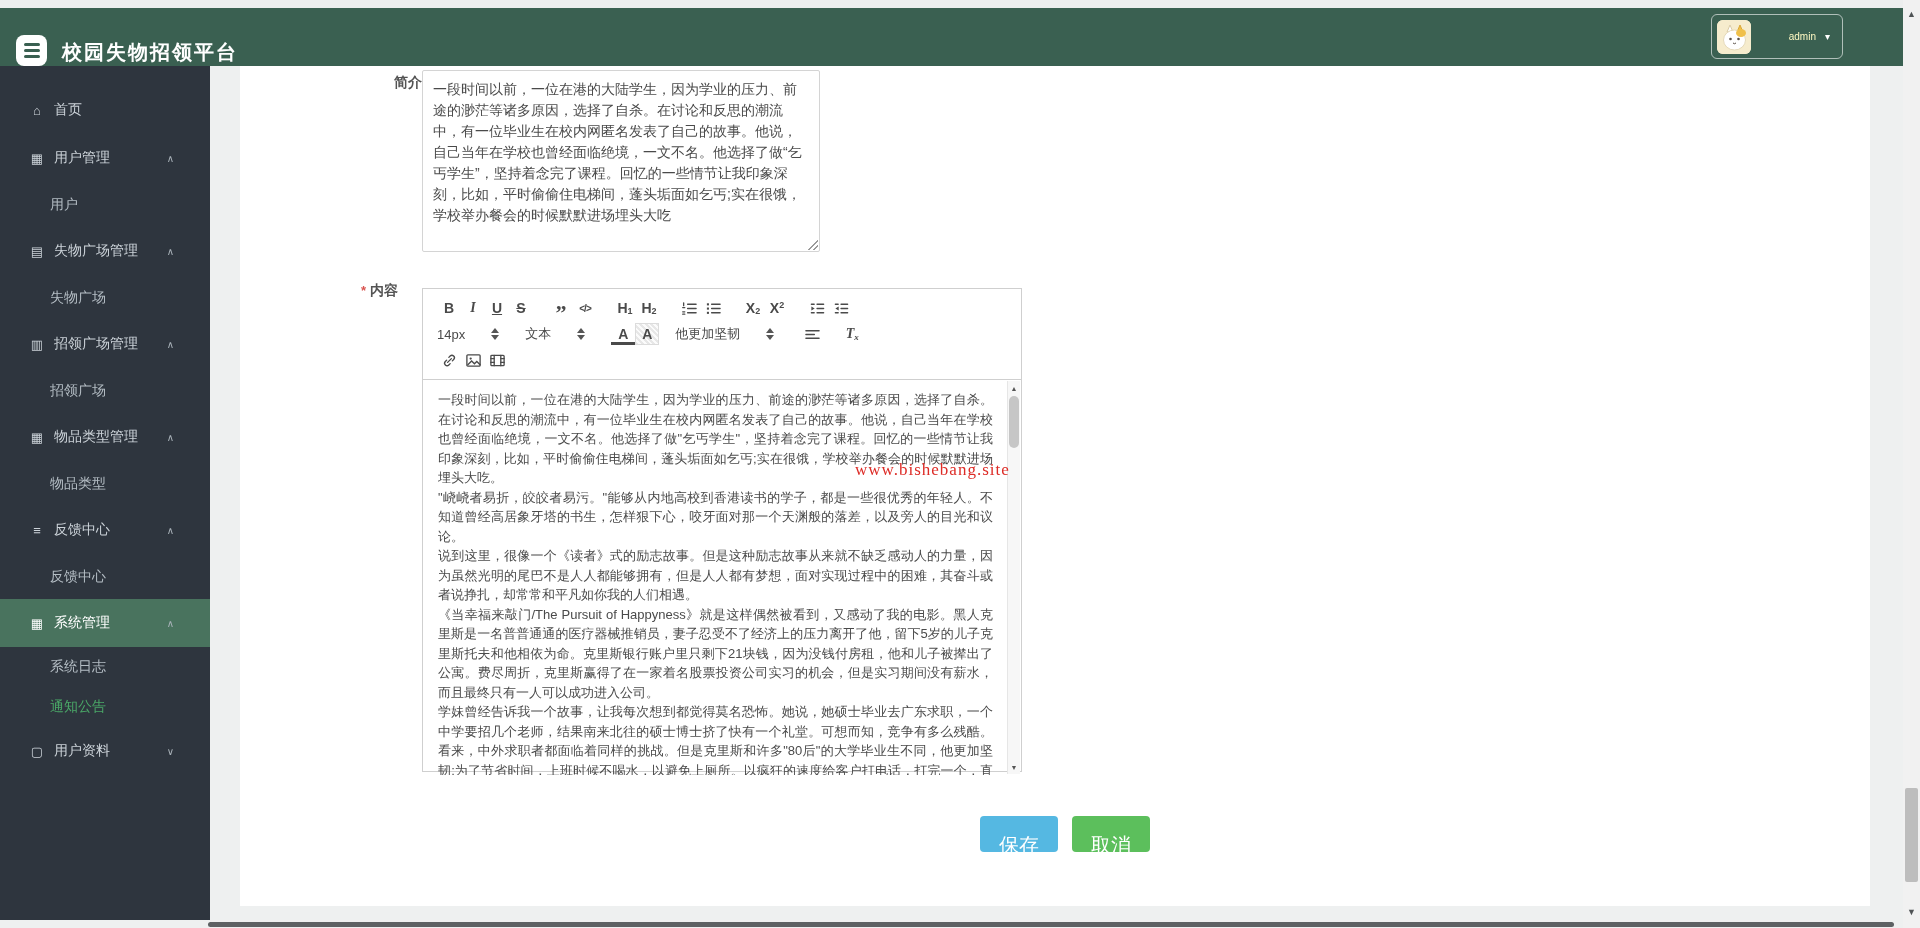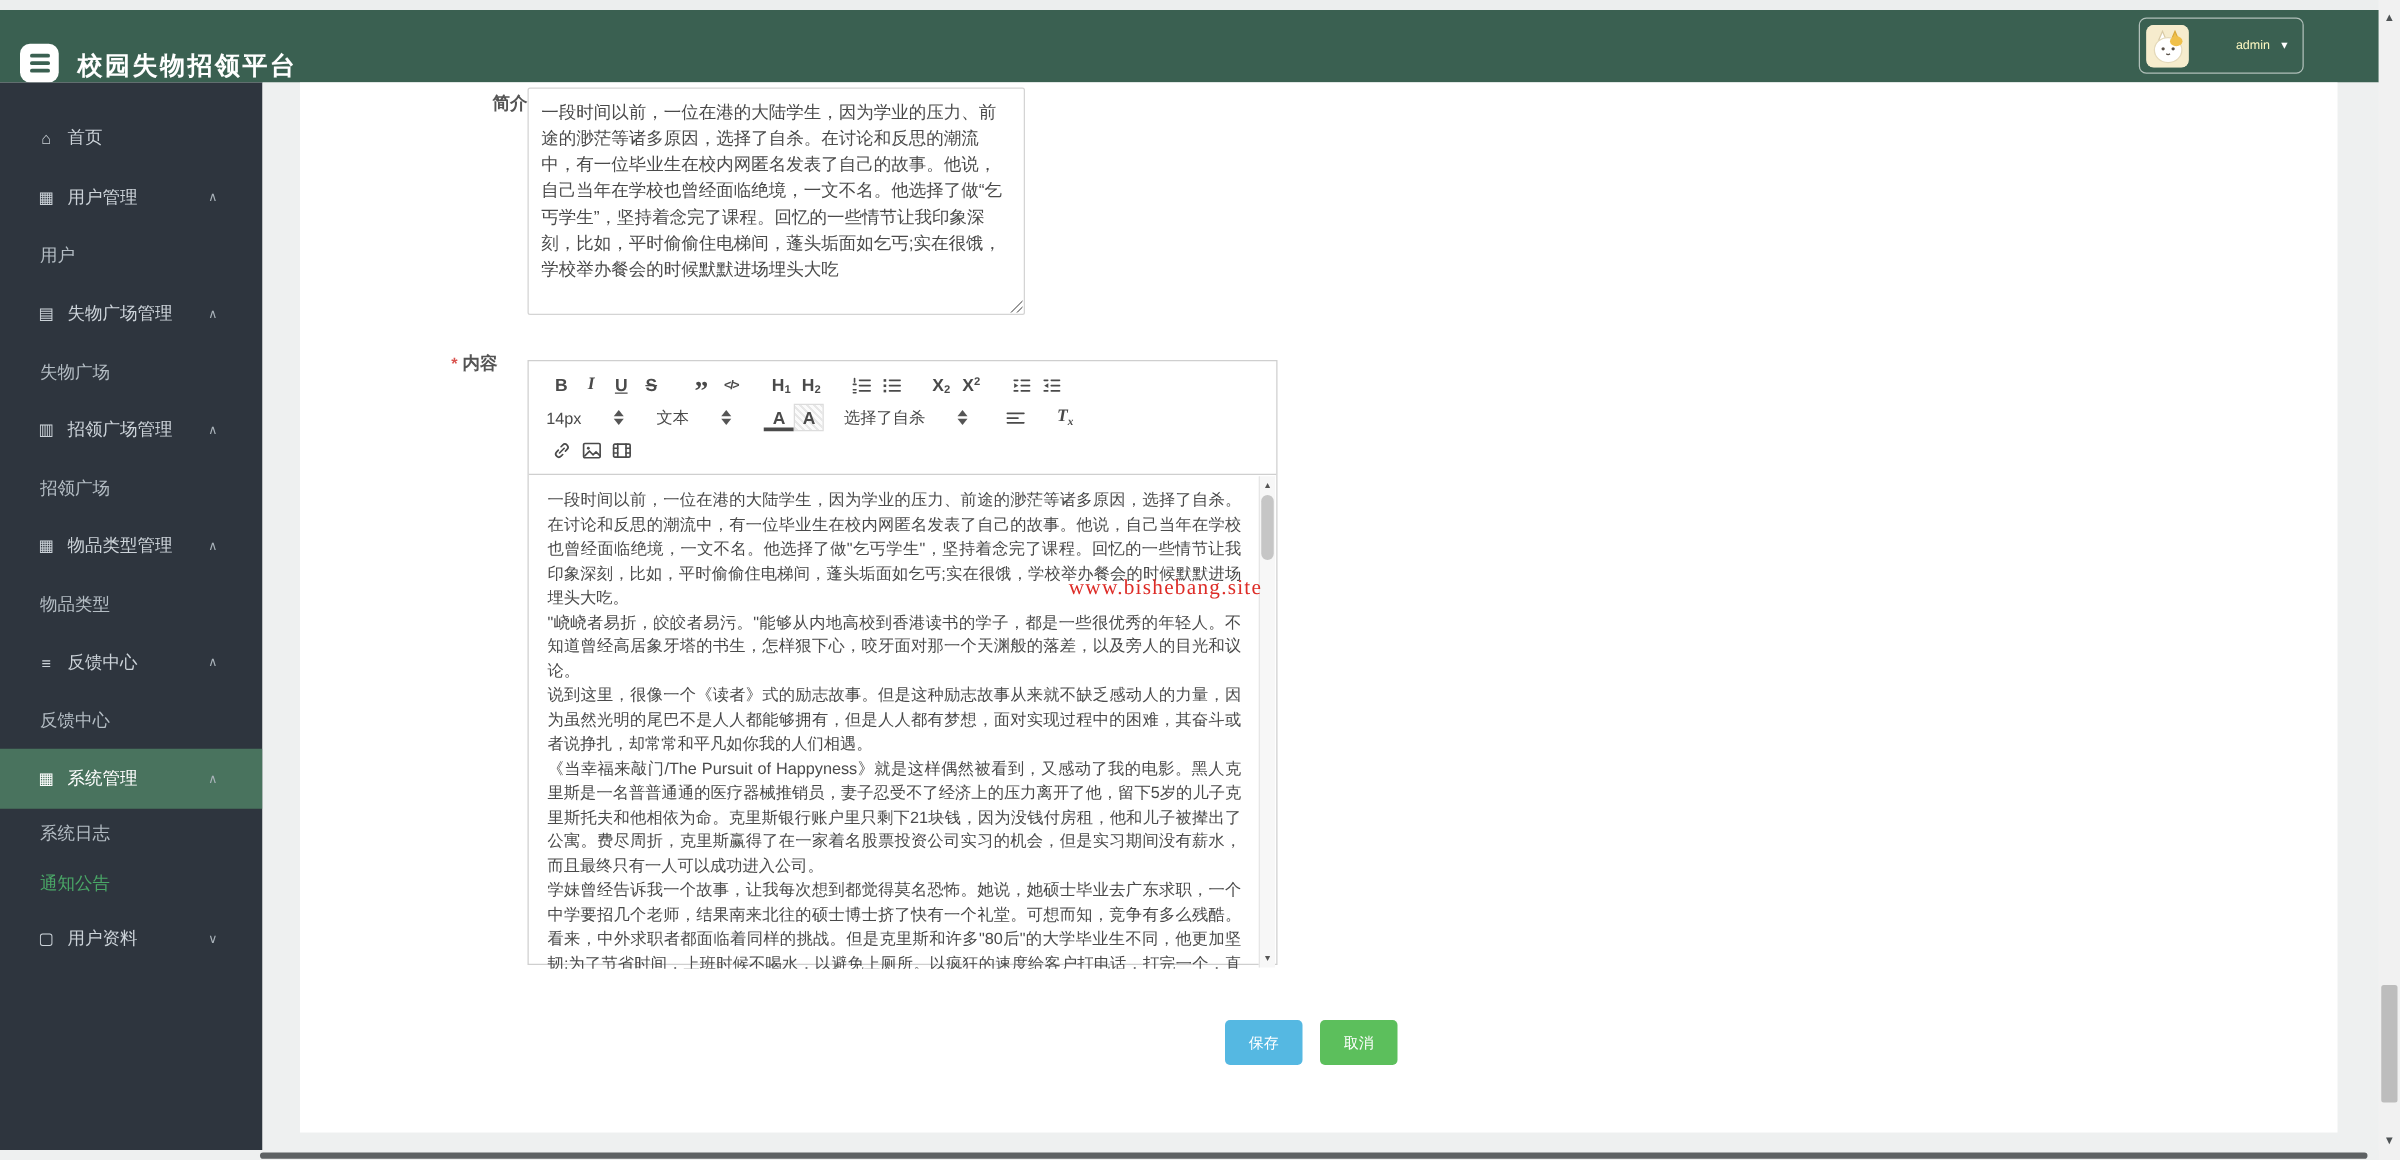--- a/index.html
+++ b/index.html
@@ -21,21 +21,21 @@
   .avatar { width:34px; height:34px; border-radius:6px; overflow:hidden; background:#f6eccd; flex:0 0 auto; }
   .user-name { color:#fef9c3; font-size:10px;margin-left:29px; }
   .user-caret { color:#fff; font-size:10px; }
 
   
   .sidebar { position:absolute; left:0; top:66px; width:210px; height:862px; background:#2e353e;
     padding-top:20px; }
   .nav-item { position:relative; display:flex; align-items:center; color:#ccd3d9; font-size:14px;
     cursor:pointer; }
   .nav-item.top { height:48px; padding-left:29px; }
-  .nav-item.sub { height:45px; color:#b4bdc4;margin-left:32px; }
+  .nav-item.sub { height:45px; padding-left:50px; color:#b4bdc4; }
   .nav-item.sub.tight { height:40px; }
   .nav-item .nico { width:16px; margin-right:9px; font-size:13px; text-align:center; color:inherit; }
   .nav-item .chev { position:absolute; right:36px; font-size:10px; color:#aab3ba; }
   .nav-item.active-band { background:#49735e; color:#fff; }
   .nav-item.active-sub { color:#4aa767; }
 
   
   .main { position:absolute; left:210px; top:66px; width:1693px; height:862px; background:#eef0f0; }
   .panel { position:absolute; left:30px; top:0; width:1630px; height:840px; background:#fff; }
 
@@ -91,21 +91,21 @@
     border-left:1px solid #e6e6e6; }
   .ed-scroll .arr { position:absolute; left:0; width:12px; height:12px; font-size:7px; color:#555;
     display:flex; align-items:center; justify-content:center; cursor:pointer; }
   .ed-scroll .arr.top { top:1px; }
   .ed-scroll .arr.bot { bottom:1px; }
   .ed-scroll .thumb { position:absolute; left:1px; top:15px; width:10px; height:52px; background:#c6c6c6;
     border-radius:5px; cursor:pointer; }
 
   
   .actions { position:absolute; left:740px; top:750px; display:flex; gap:14px; }
-  .btn { height:36px; padding:4px 19px; border:none; border-radius:4px; color:#fff; font-size:12px;
+  .btn { height:36px; padding:16px 19px; border:none; border-radius:4px; color:#fff; font-size:20px;
     cursor:pointer; font-family:inherit; }
   .btn-save { background:#55b8e2; }
   .btn-cancel { background:#5cbf5c; }
 
   
   .watermark { position:absolute; left:855px; top:460px; color:#dd2b26;
     font-family:Liberation Serif, serif; font-size:17px; letter-spacing:1px;
     z-index:20; pointer-events:none; }
 
   
@@ -305,21 +305,21 @@
                   <i class="dn"></i>
                 </span>
               </span>
               <span class="tb-btn color-a">
                 <span>A</span>
               </span>
               <span class="tb-btn bg-a gap">
                 <span>A</span>
               </span>
               <span class="tb-sel">
-                <span class="sel-lbl">选择了自杀</span>
+                <span class="sel-lbl">他更加坚韧</span>
                 <span class="arrows">
                   <i class="up"></i>
                   <i class="dn"></i>
                 </span>
               </span>
               <span class="tb-btn gap">
                 <svg width="17" height="17" viewBox="0 0 18 18">
                   <path d="M2 5h14M2 9h9M2 13h14" stroke="#4a4a4a" stroke-width="1.4" fill="none" stroke-linecap="round"></path>
                 </svg>
               </span>

